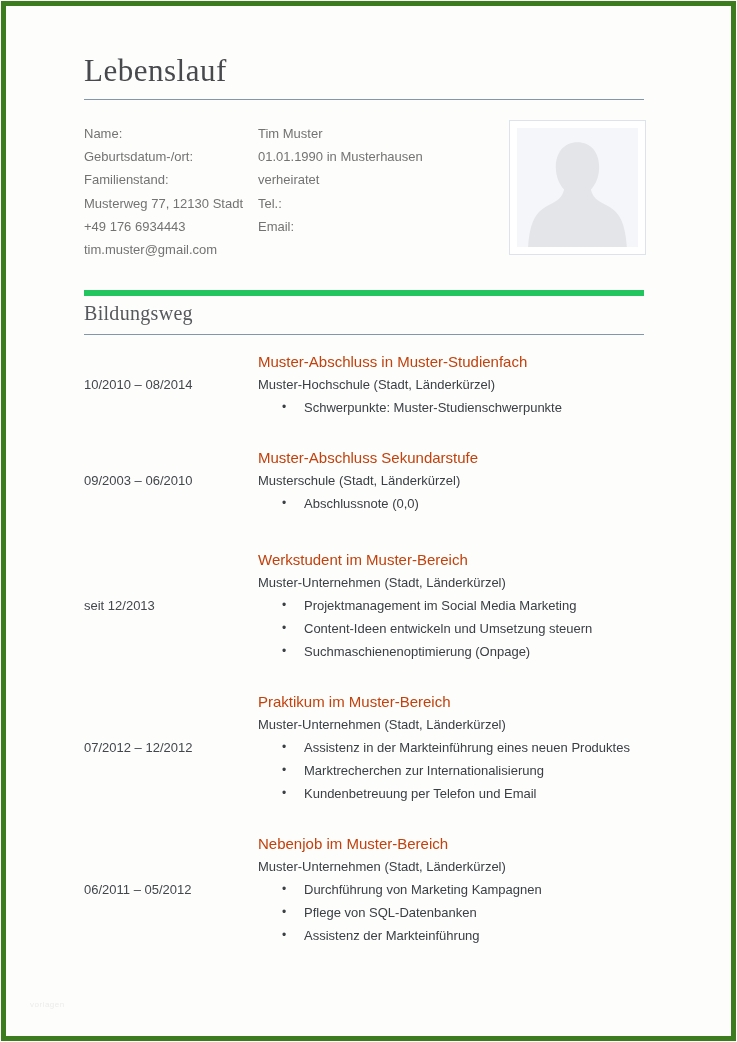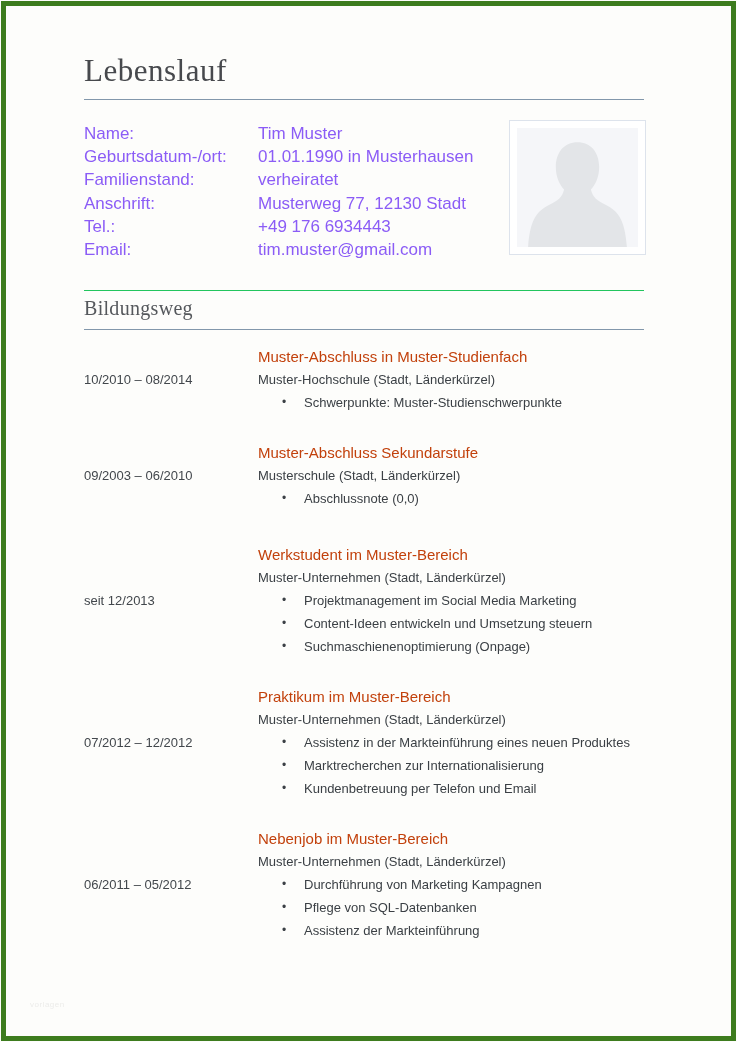--- a/index.html
+++ b/index.html
@@ -45,23 +45,23 @@
   .title-rule { margin-top: 11px; }
   
   .personal {
     position: relative;
     margin-top: 22px;
     min-height: 150px;
   }
   .info-grid {
     display: grid;
     grid-template-columns: 174px 1fr;
-    font-size: 17px;
+    font-size: 13px;
     line-height: 23.2px;
-    color: #8b5cf6;
+    color: #737373;
     width: 420px;
   }
   .photo-box {
     position: absolute;
     right: -2px;
     top: -2px;
     width: 137px;
     height: 135px;
     background: #ffffff;
     border: 1px solid #dde3ec;
@@ -71,21 +71,21 @@
   .photo-inner {
     width: 100%;
     height: 100%;
     background: #f5f6f9;
     overflow: hidden;
   }
   .photo-inner svg { display: block; width: 100%; height: 100%; }
   
   .section-header {
     margin-top: 18px;
-    border-top: 1px solid #22c55e;
+    border-top: 6px solid #22c55e;
     border-bottom: 1px solid #8297ab;
     padding: 6px 0 10px 0;
   }
   .section-header h2 {
     margin: 0;
     font-family: "Liberation Serif", "DejaVu Serif", serif;
     font-weight: 400;
     font-size: 20px;
     line-height: 22px;
     color: #55585c;
@@ -146,21 +146,20 @@
     <hr class="rule title-rule">
 
     <div class="personal">
       <div class="info-grid">
         <div>Name:</div>
         <div>Tim Muster</div>
         <div>Geburtsdatum-/ort:</div>
         <div>01.01.1990 in Musterhausen</div>
         <div>Familienstand:</div>
         <div>verheiratet</div>
-        <div>Anschrift:</div>
         <div>Musterweg 77, 12130 Stadt</div>
         <div>Tel.:</div>
         <div>+49 176 6934443</div>
         <div>Email:</div>
         <div>tim.muster@gmail.com</div>
       </div>
 
       <div class="photo-box">
         <div class="photo-inner">
           <svg viewBox="0 0 120 118" preserveAspectRatio="xMidYMax meet">

